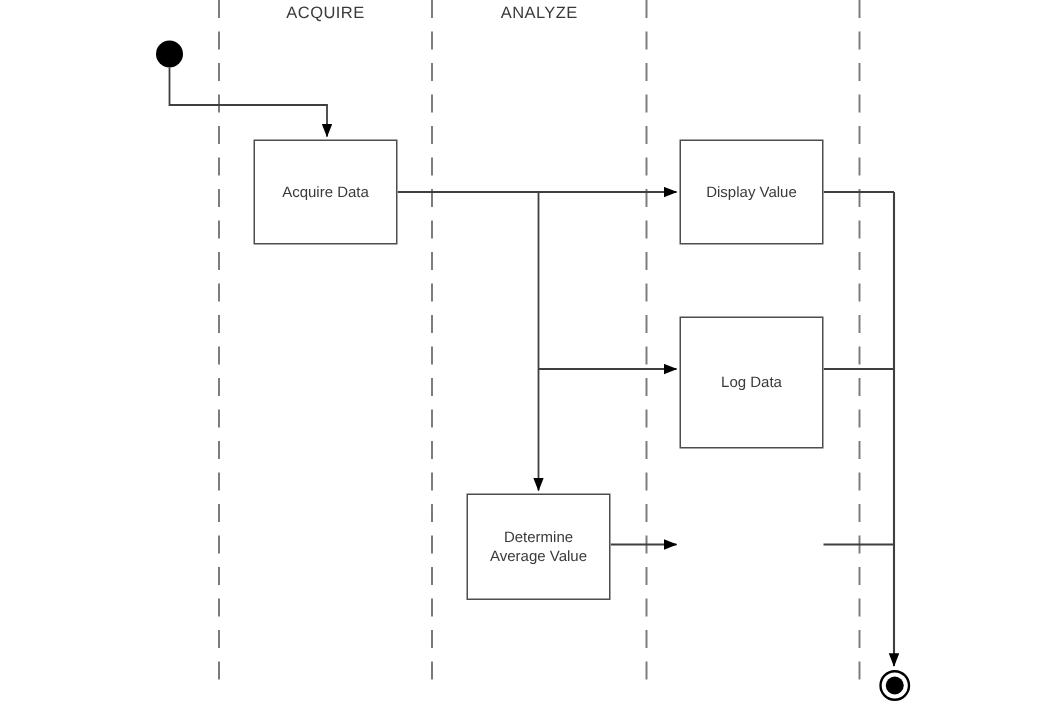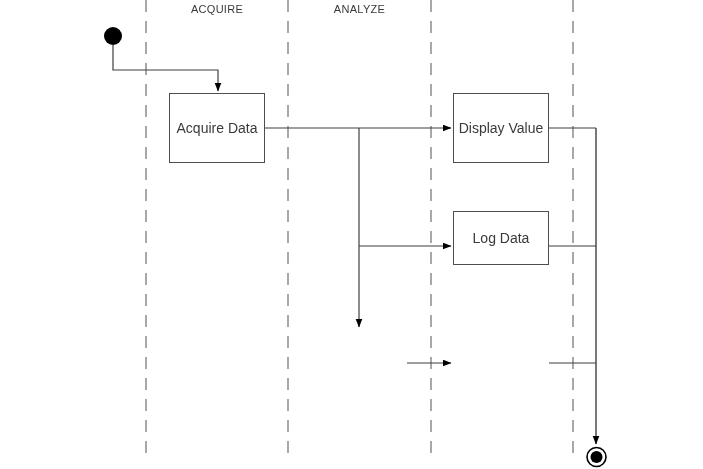--- a/index.html
+++ b/index.html
@@ -33,29 +33,29 @@
   .lane-header.present { left: 431px; width: 142px; }
   .activity-box {
     position: absolute;
     box-sizing: border-box;
     background: #ffffff;
     border: 1px solid #4d4d4d;
     display: flex;
     align-items: center;
     justify-content: center;
     text-align: center;
-    font-size: 14px;
+    font-size: 10px;
     line-height: 1.3;
     color: #3a3a3a;
     white-space: pre-line;
     padding: 2px;
   }
   .node-acquire-data        { left: 169px; top: 93px;  width: 96px; height: 70px; }
   .node-display-data        { left: 453px; top: 93px;  width: 96px; height: 70px; }
-  .node-log-data            { left: 453px; top: 211px; width: 96px; height: 54px; }
+  .node-log-data            { left: 453px; top: 211px; width: 96px; height: 88px; }
   .node-determine-average   { left: 311px; top: 329px; width: 96px; height: 71px; }
   .node-display-average     { left: 453px; top: 329px; width: 96px; height: 71px; }
 </style>
 </head>
 <body>
 
 <div class="canvas">
 
   <svg class="diagram-svg" width="703" height="469" viewBox="0 0 703 469">
     <defs>
@@ -89,14 +89,16 @@
     <circle cx="596.5" cy="457" r="9.5" fill="none" stroke="#000000" stroke-width="1.6"></circle>
     <circle cx="596.5" cy="457" r="6" fill="#000000"></circle>
   </svg>
 
   <div class="lane-header acquire">ACQUIRE</div>
   <div class="lane-header analyze">ANALYZE</div>
 
   <div class="activity-box node-acquire-data">Acquire Data</div>
   <div class="activity-box node-display-data">Display Value</div>
   <div class="activity-box node-log-data">Log Data</div>
+  <div class="activity-box node-determine-average">Determine
+Average Value</div>
 
 </div>
 
 </body></html>

